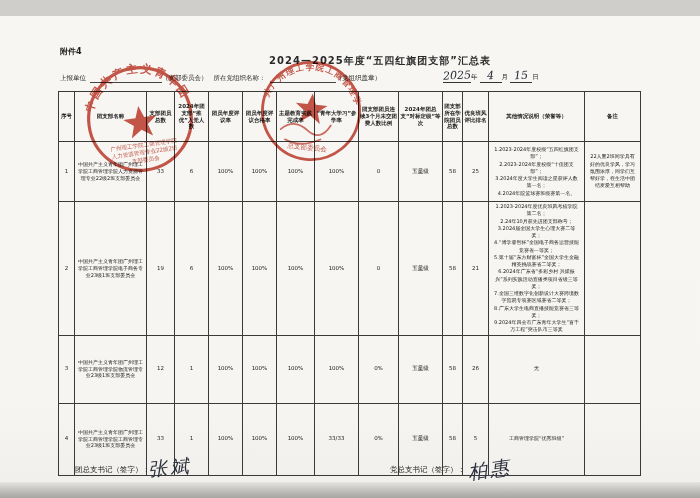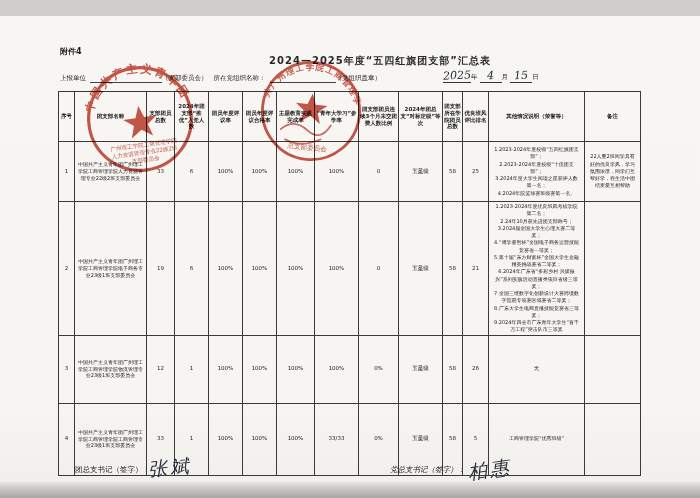--- a/index.html
+++ b/index.html
@@ -51,21 +51,21 @@
   table.sheet td.notes-cell{font-size:5px;line-height:1.45;white-space:pre-line;padding:1px 4px;}
   table.sheet td.remark-cell{font-size:5px;line-height:1.45;padding:1px 4px;}
 
   .stamp{position:absolute;mix-blend-mode:multiply;opacity:.85;pointer-events:none;}
   .stamp-1{left:84px;top:46px;width:112px;height:114px;transform:rotate(-8deg);}
   .stamp-2{left:258px;top:42px;width:106px;height:106px;transform:rotate(6deg);}
 
   .footer-line{position:absolute;top:443px;left:0;width:700px;height:45px;font-size:7.5px;padding-left:28px;}
   .sign-label{position:absolute;top:6px;}
   .sign-label.league{left:75px;}
-  .sign-label.party{left:390px;font-style:italic;}
+  .sign-label.party{left:390px;}
   .sig{
     position:absolute;font-size:19px;font-style:italic;color:#2b2f3c;
     font-family:"DejaVu Serif","Liberation Serif",serif;
     transform:rotate(-5deg);letter-spacing:3px;
   }
   .sig.league{left:148px;top:-4px;}
   .sig.party{left:468px;top:-2px;transform:rotate(-8deg);}
 </style>
 </head>
 <body>

